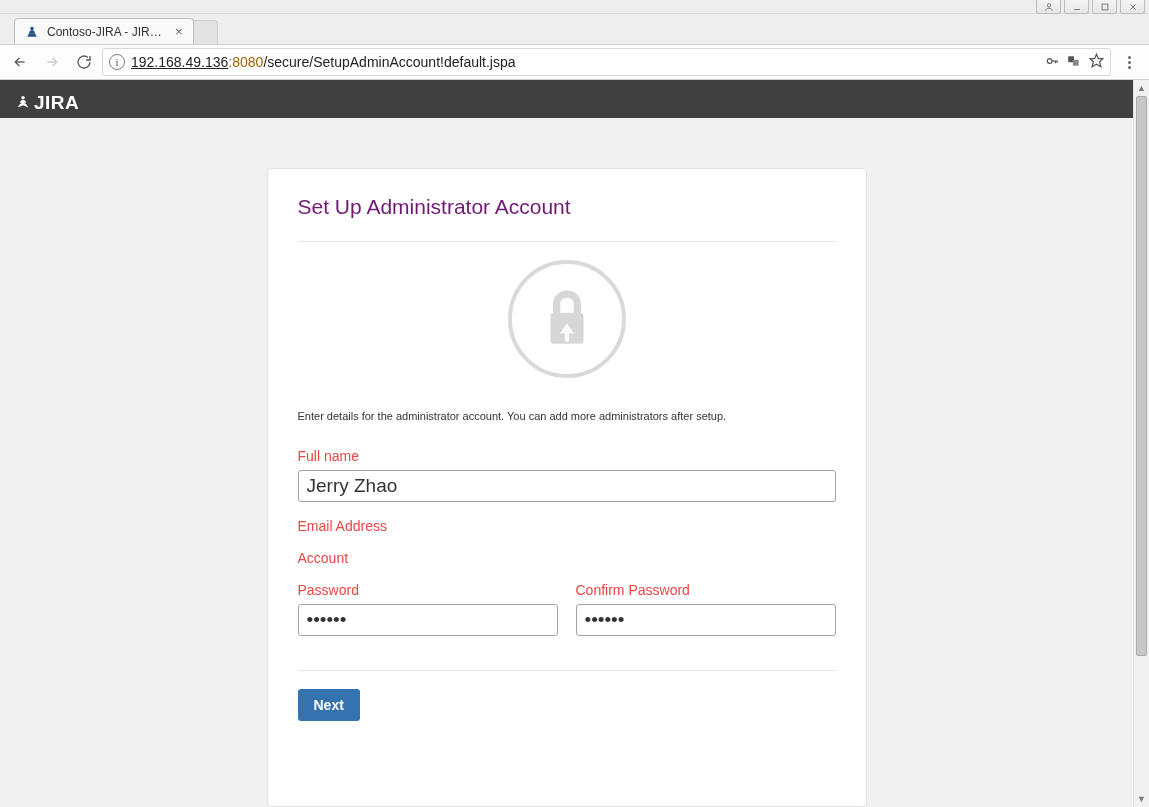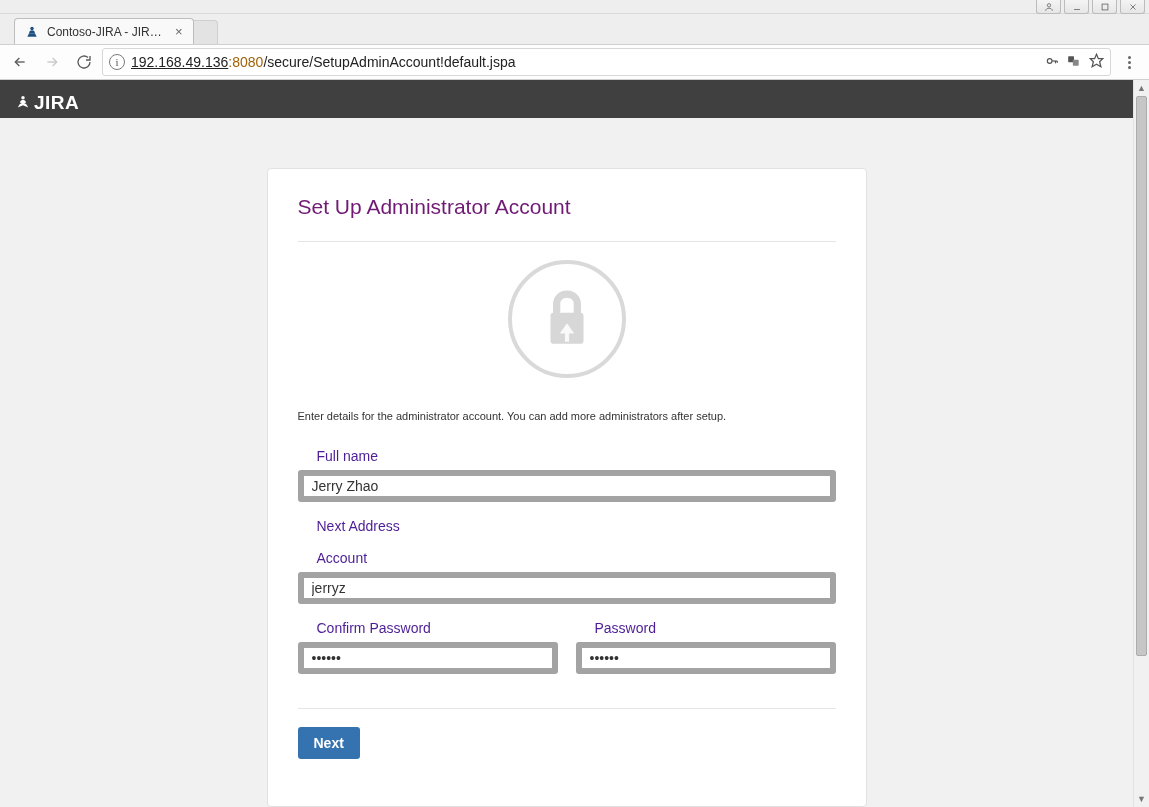--- a/index.html
+++ b/index.html
@@ -99,24 +99,24 @@
   .card hr.sep { border:none; border-top:1px solid #e5e5e5; margin:0 0 18px 0;}
   .lock-area { display:flex; justify-content:center; margin:6px 0 28px 0;}
   .lock-circle {
     width:118px; height:118px; border:4px solid #d9d9d9; border-radius:50%;
     display:flex; align-items:center; justify-content:center;
   }
   .lock-circle svg { width:52px; height:62px; }
   .card p.desc { color:#333; font-size:11px; line-height:20px; margin:0 0 22px 0;}
 
   .field { margin-bottom:16px; }
-  .field label { display:block; font-size:14px; color:#4c1d95; margin-bottom:6px;margin-left:19px;}
+  .field label { display:block; font-size:14px; color:#ef4444; margin-bottom:6px;}
   .field input {
-    width:100%; height:32px; border:6px solid #a3a3a3; border-radius:3px;
-    padding:0 8px; font-size:14px; color:#333; background:#fff;
+    width:100%; height:32px; border:1px solid #a3a3a3; border-radius:3px;
+    padding:0 8px; font-size:19px; color:#333; background:#fff;
   }
   .two-col { display:flex; gap:18px; }
   .two-col .field { flex:1;}
 
   .footer-sep { border:none; border-top:1px solid #e5e5e5; margin:18px 0 18px 0;}
   .next-btn {
     background:#3572b0; color:#fff; border:none; border-radius:3px;
     font-size:14px; font-weight:bold; padding:8px 16px; cursor:pointer;
   }
 </style>
@@ -248,37 +248,36 @@
       </div>
 
       <p class="desc">Enter details for the administrator account. You can add more administrators after setup.</p>
 
       <div class="field">
         <label>Full name</label>
         <input type="text" value="Jerry Zhao" style="">
       </div>
 
       <div class="field">
-        <label>Next Address</label>
+        <label>Email Address</label>
       </div>
 
       <div class="field">
         <label>Account</label>
-        <input type="text" value="jerryz" style="">
       </div>
 
       <div class="two-col">
+        <div class="field">
+          <label>Password</label>
+          <input type="password" value="••••••" style="">
+        </div>
         <div class="field">
           <label>Confirm Password</label>
           <input type="password" value="••••••" style="">
         </div>
-        <div class="field">
-          <label>Password</label>
-          <input type="password" value="••••••" style="">
-        </div>
       </div>
 
       <hr class="footer-sep">
 
       <button class="next-btn">Next</button>
     </div>
   </div>
 
   <div class="scroll-y">
     <div class="arrow">▲</div>

